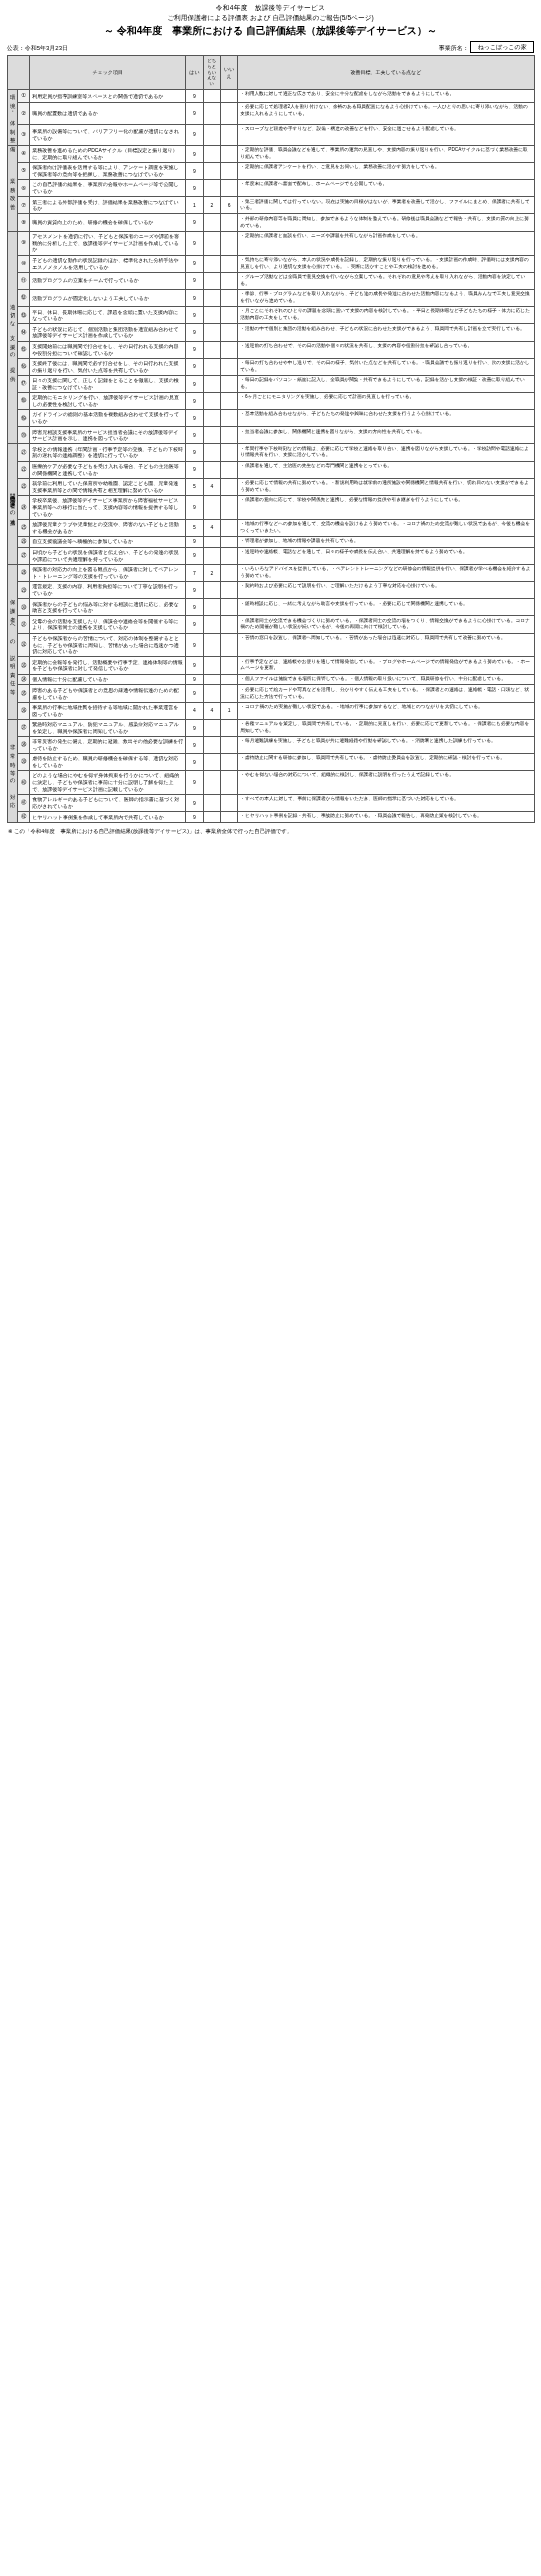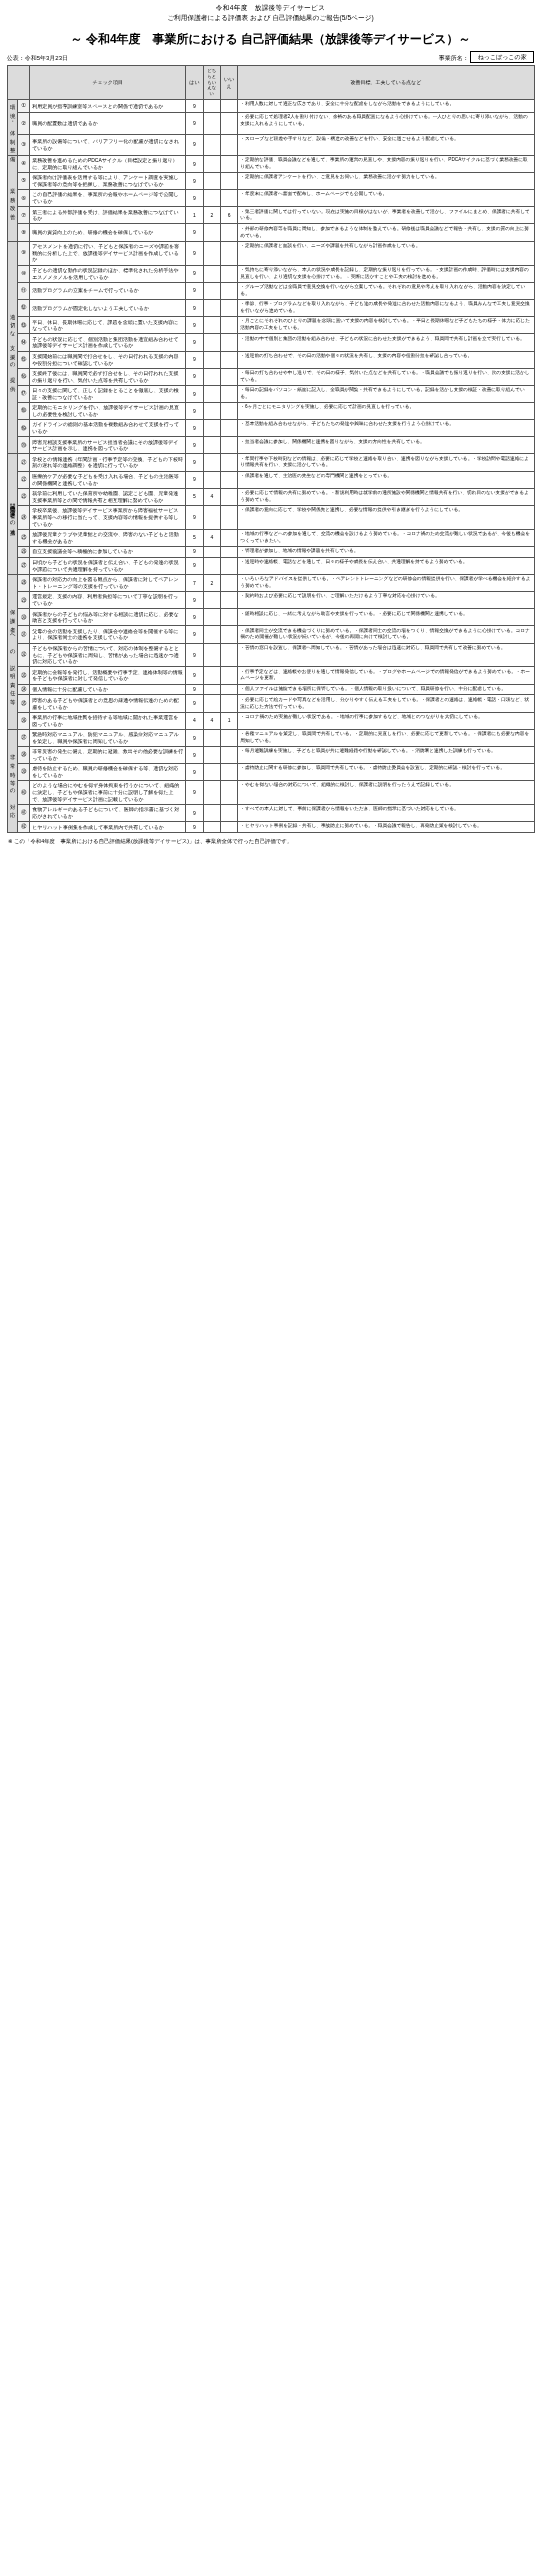--- a/index.html
+++ b/index.html
@@ -1,21 +1,21 @@
 <!DOCTYPE html>
 <html style="font-size:10.7px"><head>
 <meta charset="utf-8">
 <style>
   html,body{margin:0;padding:0;background:#fff;}
   body{font-family:"Liberation Sans","DejaVu Sans",sans-serif;color:#000;}
   .page{width:541px;min-height:2576px;position:relative;padding:0;box-sizing:border-box;}
   .hdr{text-align:center;padding:4px 0 0 0;}
   .hdr .l1{font-size:6.7px;letter-spacing:0.3px;}
   .hdr .l2{font-size:6.7px;margin-top:1.3px;}
-  .hdr .l3{font-size:12px;margin-top:8px;font-weight:bold;}
+  .hdr .l3{font-size:10px;margin-top:1px;font-weight:bold;}
   .meta{display:flex;justify-content:space-between;align-items:flex-end;font-size:6px;padding:2.7px 6.7px 2px 6.7px;}
   .meta .right{display:flex;align-items:flex-end;gap:1.3px;}
   .meta .box{border:0.7px solid #000;padding:0.7px 6.7px;font-size:6px;}
   table{border-collapse:collapse;width:528px;margin:0 auto;table-layout:fixed;}
   td,th{border:0.7px solid #555;font-size:5px;vertical-align:middle;padding:1.3px 2px;line-height:1.35;}
   th{background:#e8e8e8;font-weight:normal;text-align:center;font-size:5px;}
   .sect{background:#d9d9d9;text-align:center;font-size:5.4px;padding:0;width:9.4px;}
   .sect span{writing-mode:vertical-rl;text-orientation:upright;display:inline-block;letter-spacing:1.3px;line-height:1.1;}
   .num{background:#f2f2f2;text-align:center;width:10.7px;font-size:5.4px;}
   .chk{width:168px;text-align:left;vertical-align:middle;}

